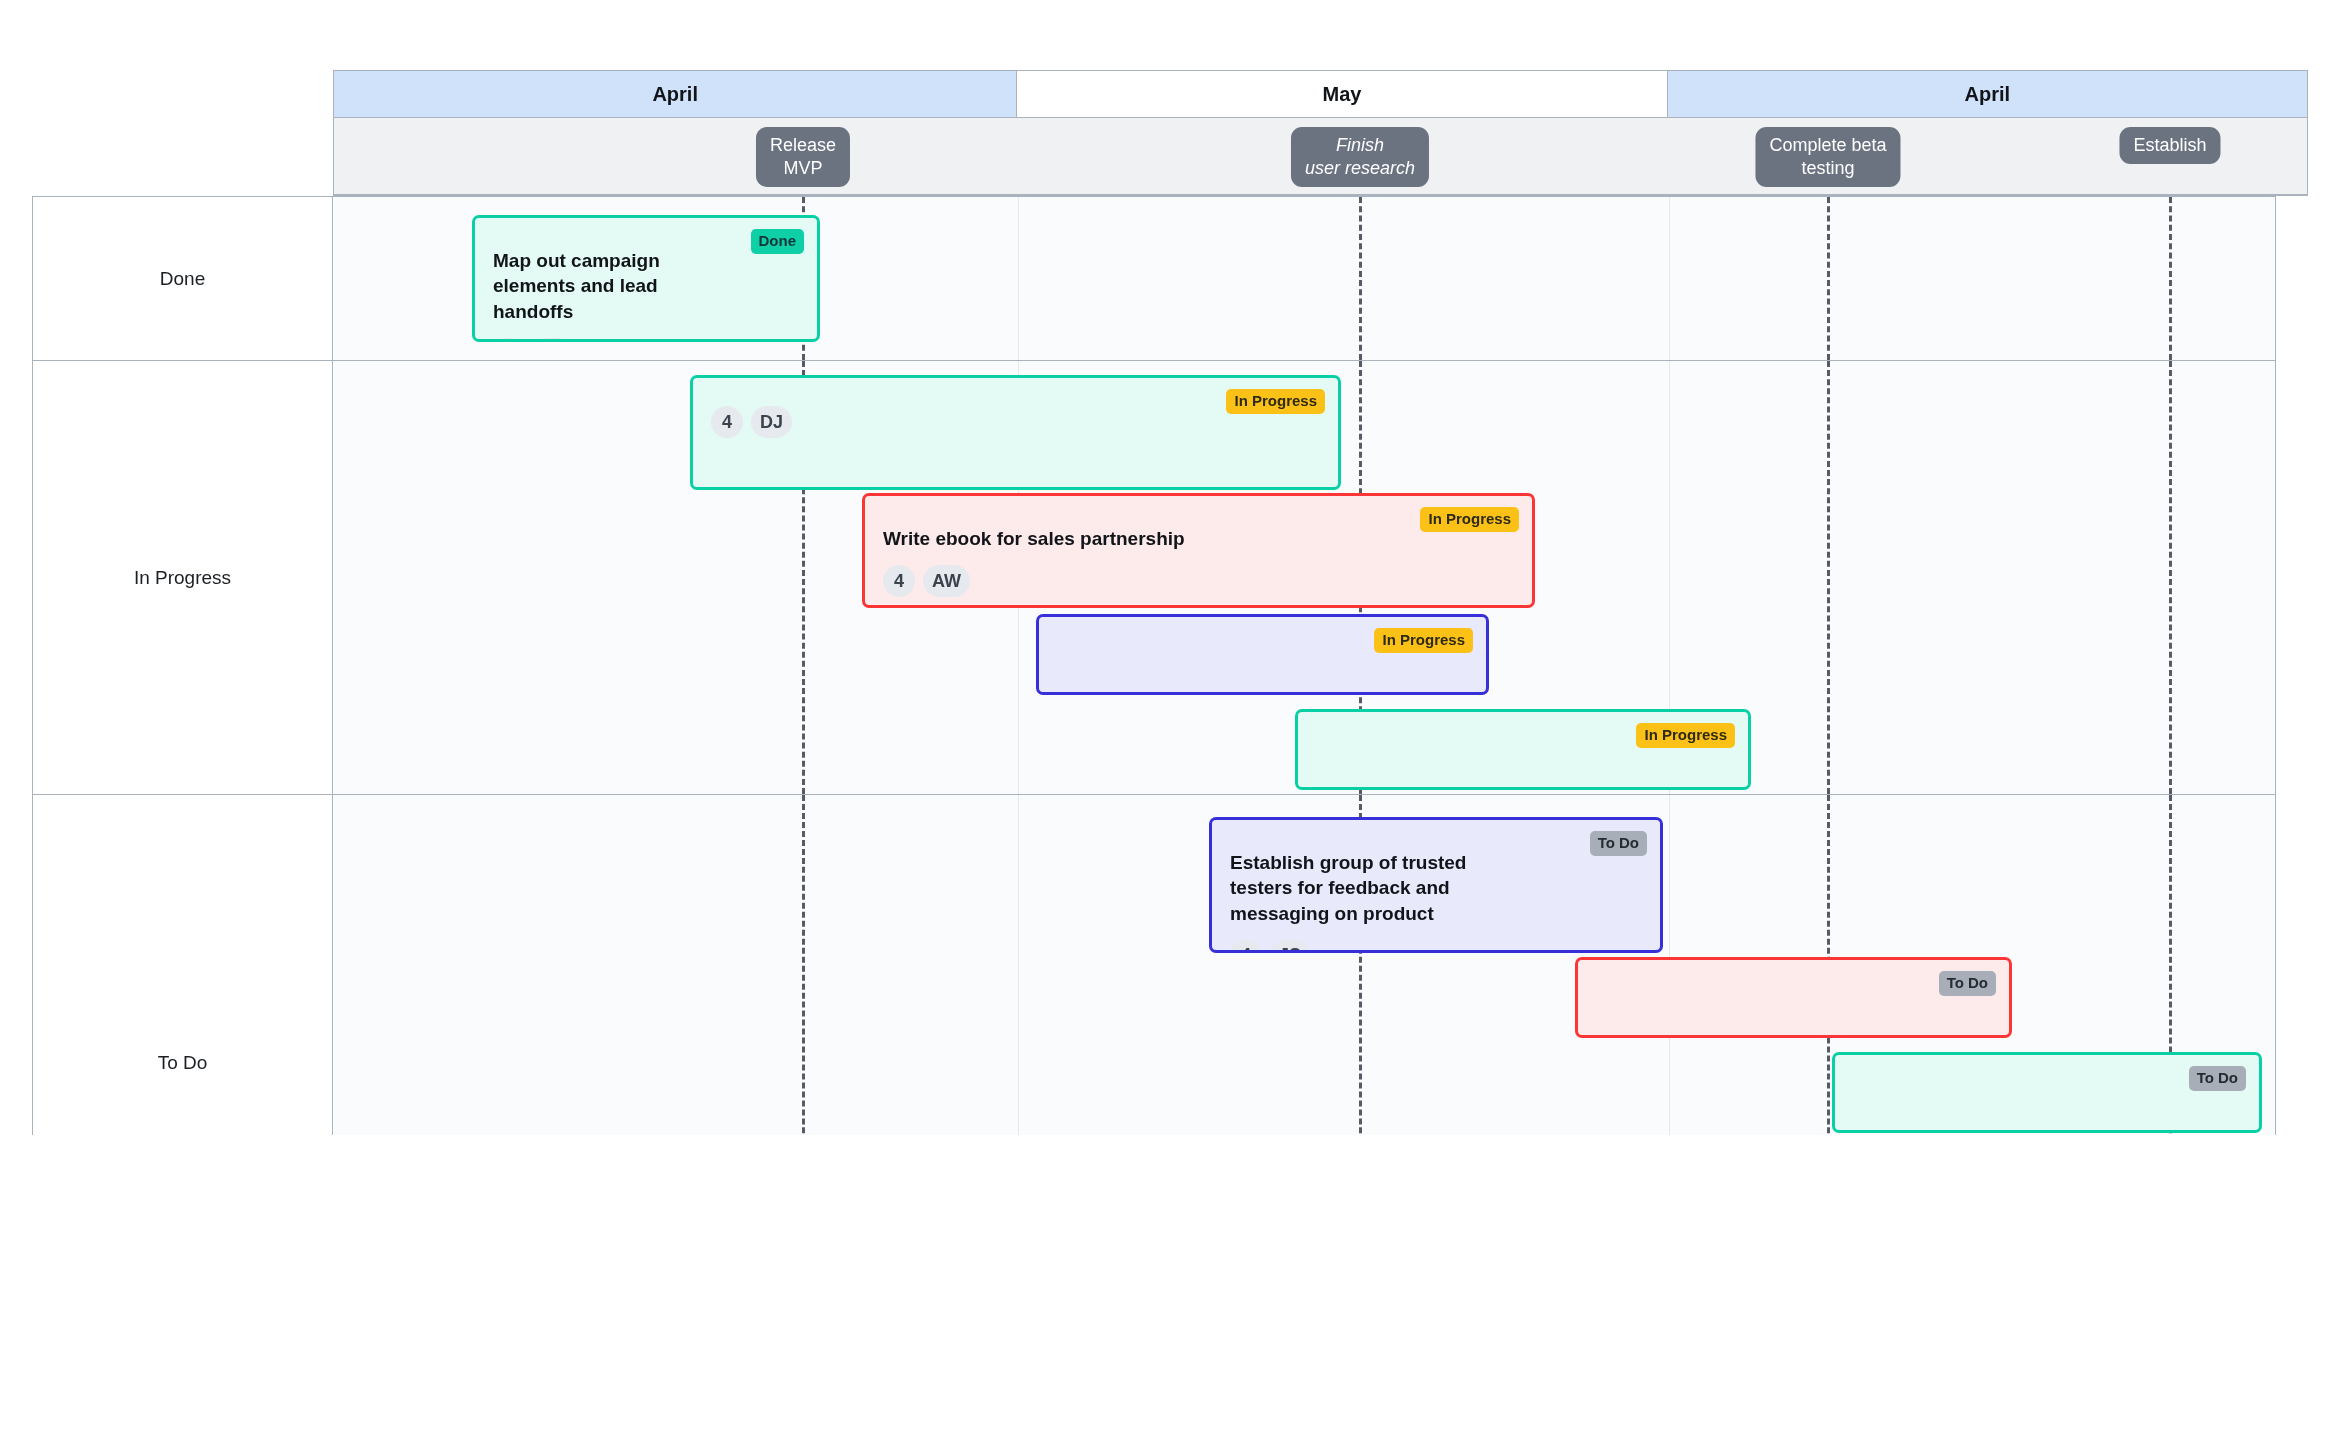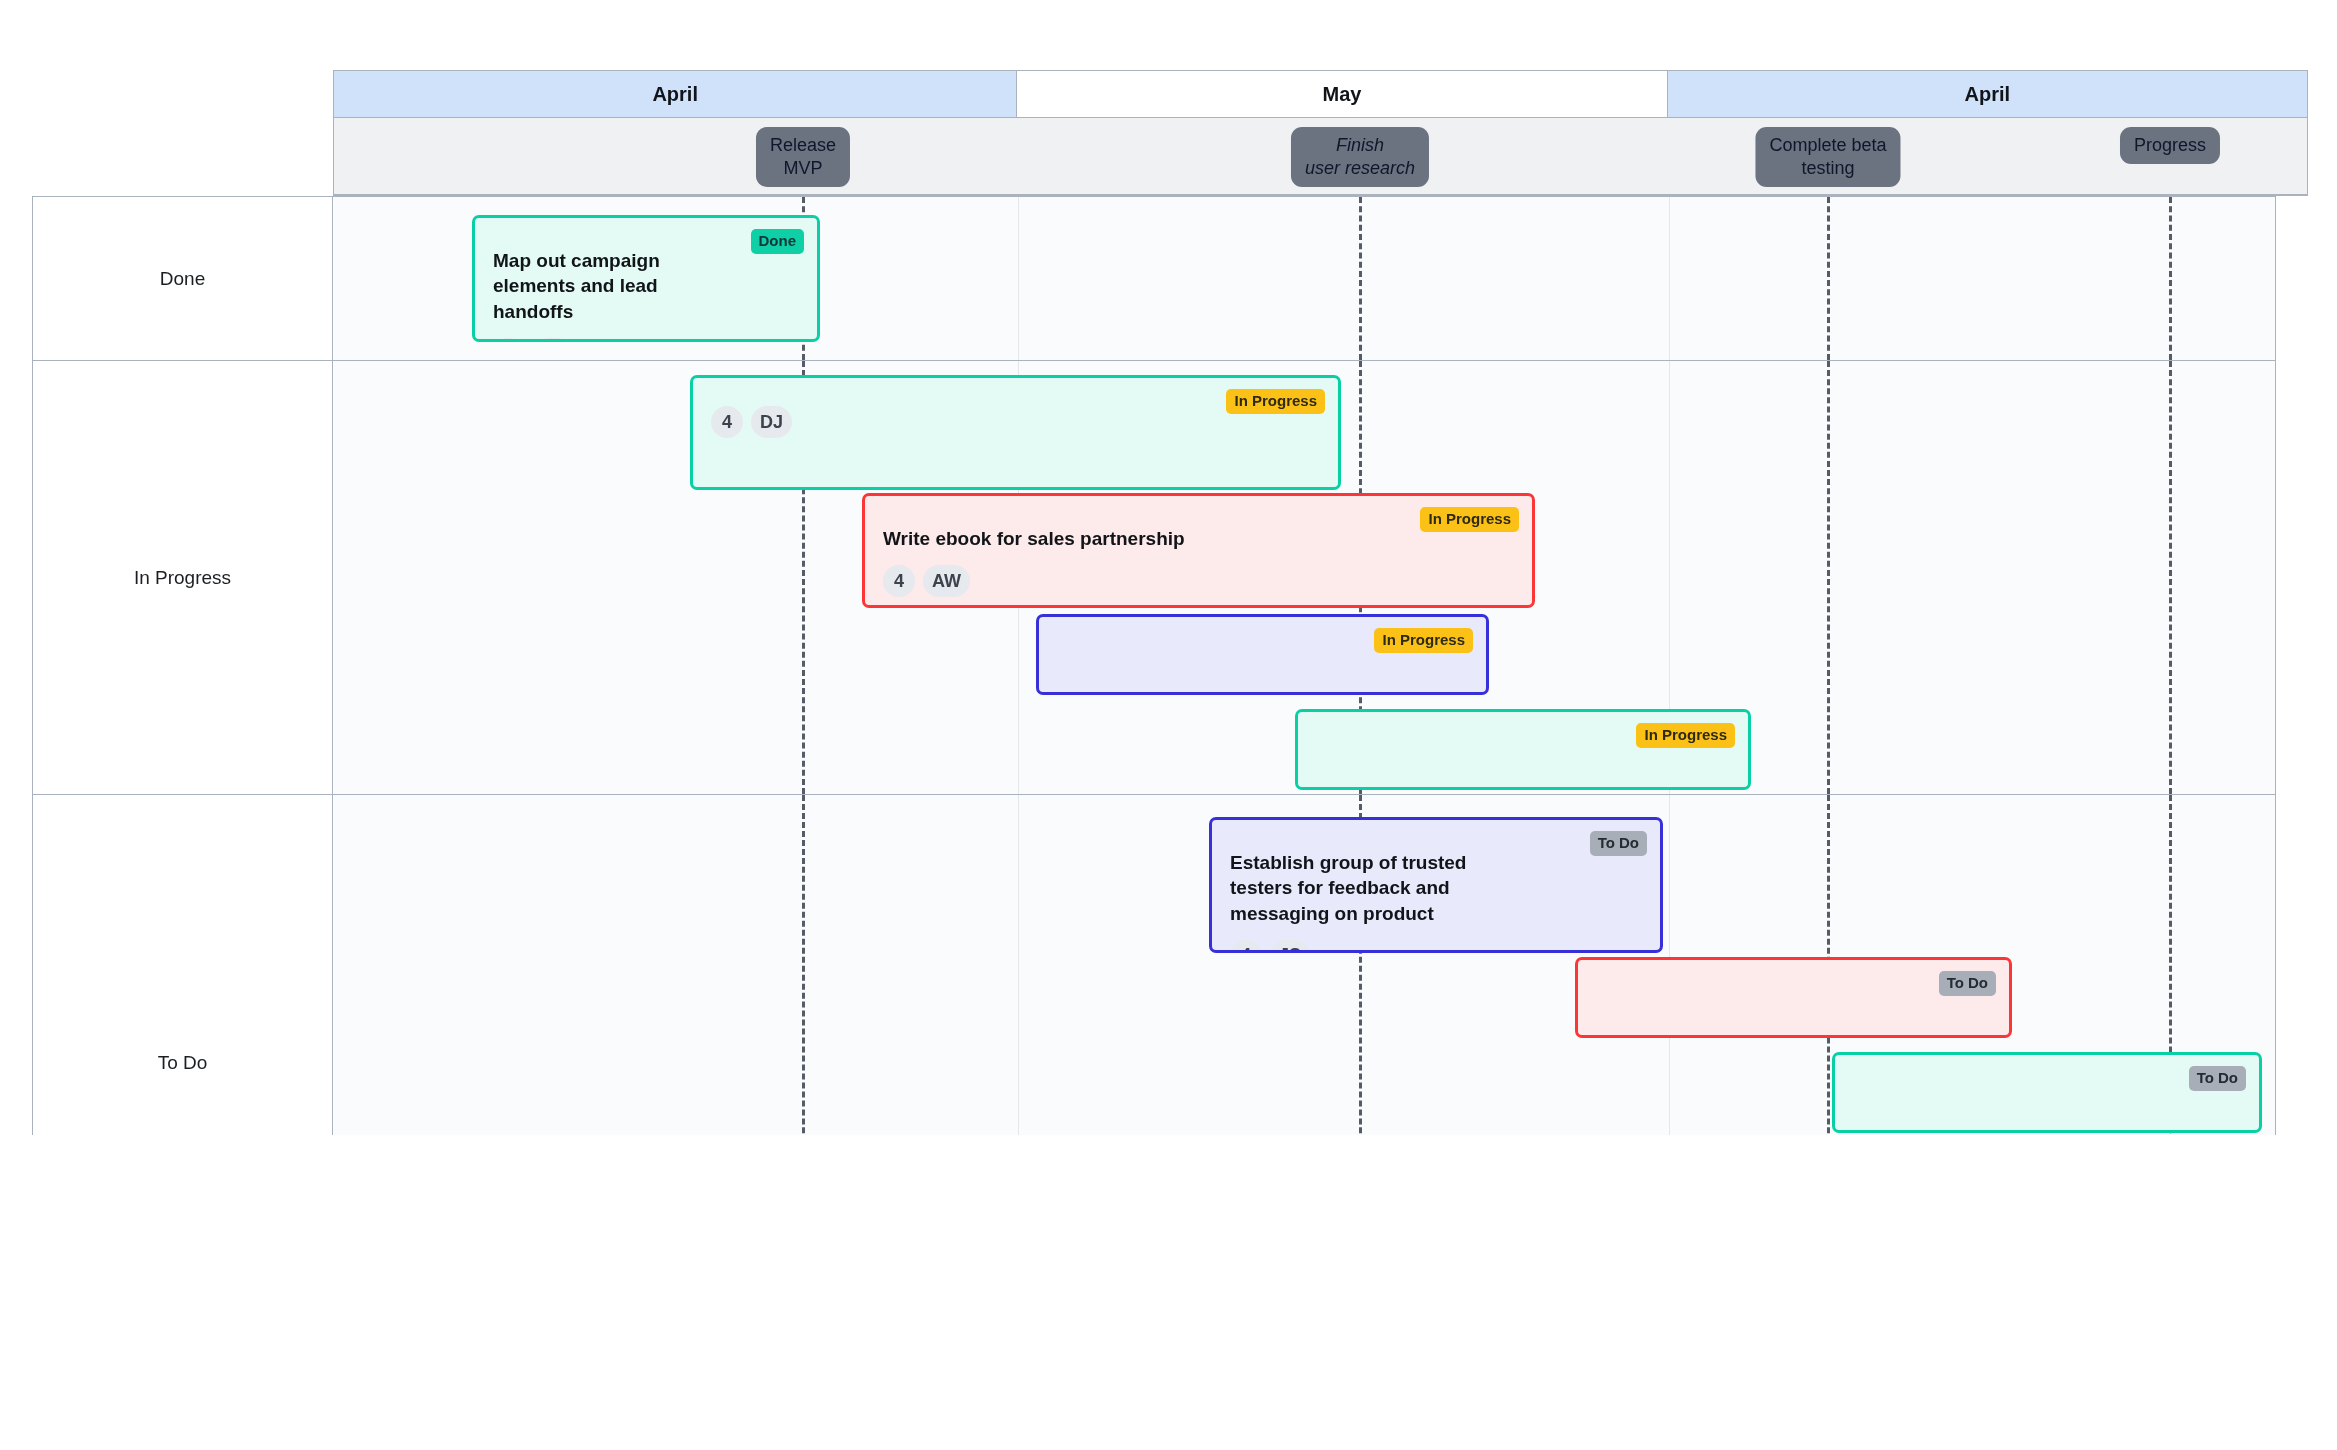--- a/index.html
+++ b/index.html
@@ -62,21 +62,21 @@
     border-left: 1px solid #a9b2bd;
     border-right: 1px solid #a9b2bd;
     border-bottom: 2px solid #a9b2bd;
     box-sizing: border-box;
   }
   .ms-pill {
     position: absolute;
     transform: translateX(-50%);
     top: 9px;
     background: #6b7280;
-    color: #0f172a;
+    color: #ffffff;
     border-radius: 11px;
     padding: 7px 14px;
     font-size: 18px;
     line-height: 1.28;
     text-align: center;
     white-space: pre-line;
     box-sizing: border-box;
   }
   .ms-diamond {
     position: absolute;
@@ -223,21 +223,21 @@
         </div>
       </div>
 
     <div class="milestone-band" id="milestone-band">
         <div class="ms-pill" style="left: 469px;">Release
 MVP</div>
         <div class="ms-pill" style="left: 1026px; font-style: italic;">Finish
 user research</div>
         <div class="ms-pill" style="left: 1494px;">Complete beta
 testing</div>
-        <div class="ms-pill" style="left: 1836px;">Progress</div>
+        <div class="ms-pill" style="left: 1836px;">Establish</div>
       </div>
 
     <div id="milestone-diamonds">
         <div class="ms-diamond" style="left: 770px;"></div>
         <div class="ms-diamond" style="left: 1327px;"></div>
         <div class="ms-diamond" style="left: 1795px;"></div>
         <div class="ms-diamond" style="left: 2137px;"></div>
       </div>
 
     <div class="grid-body" id="grid-body">

